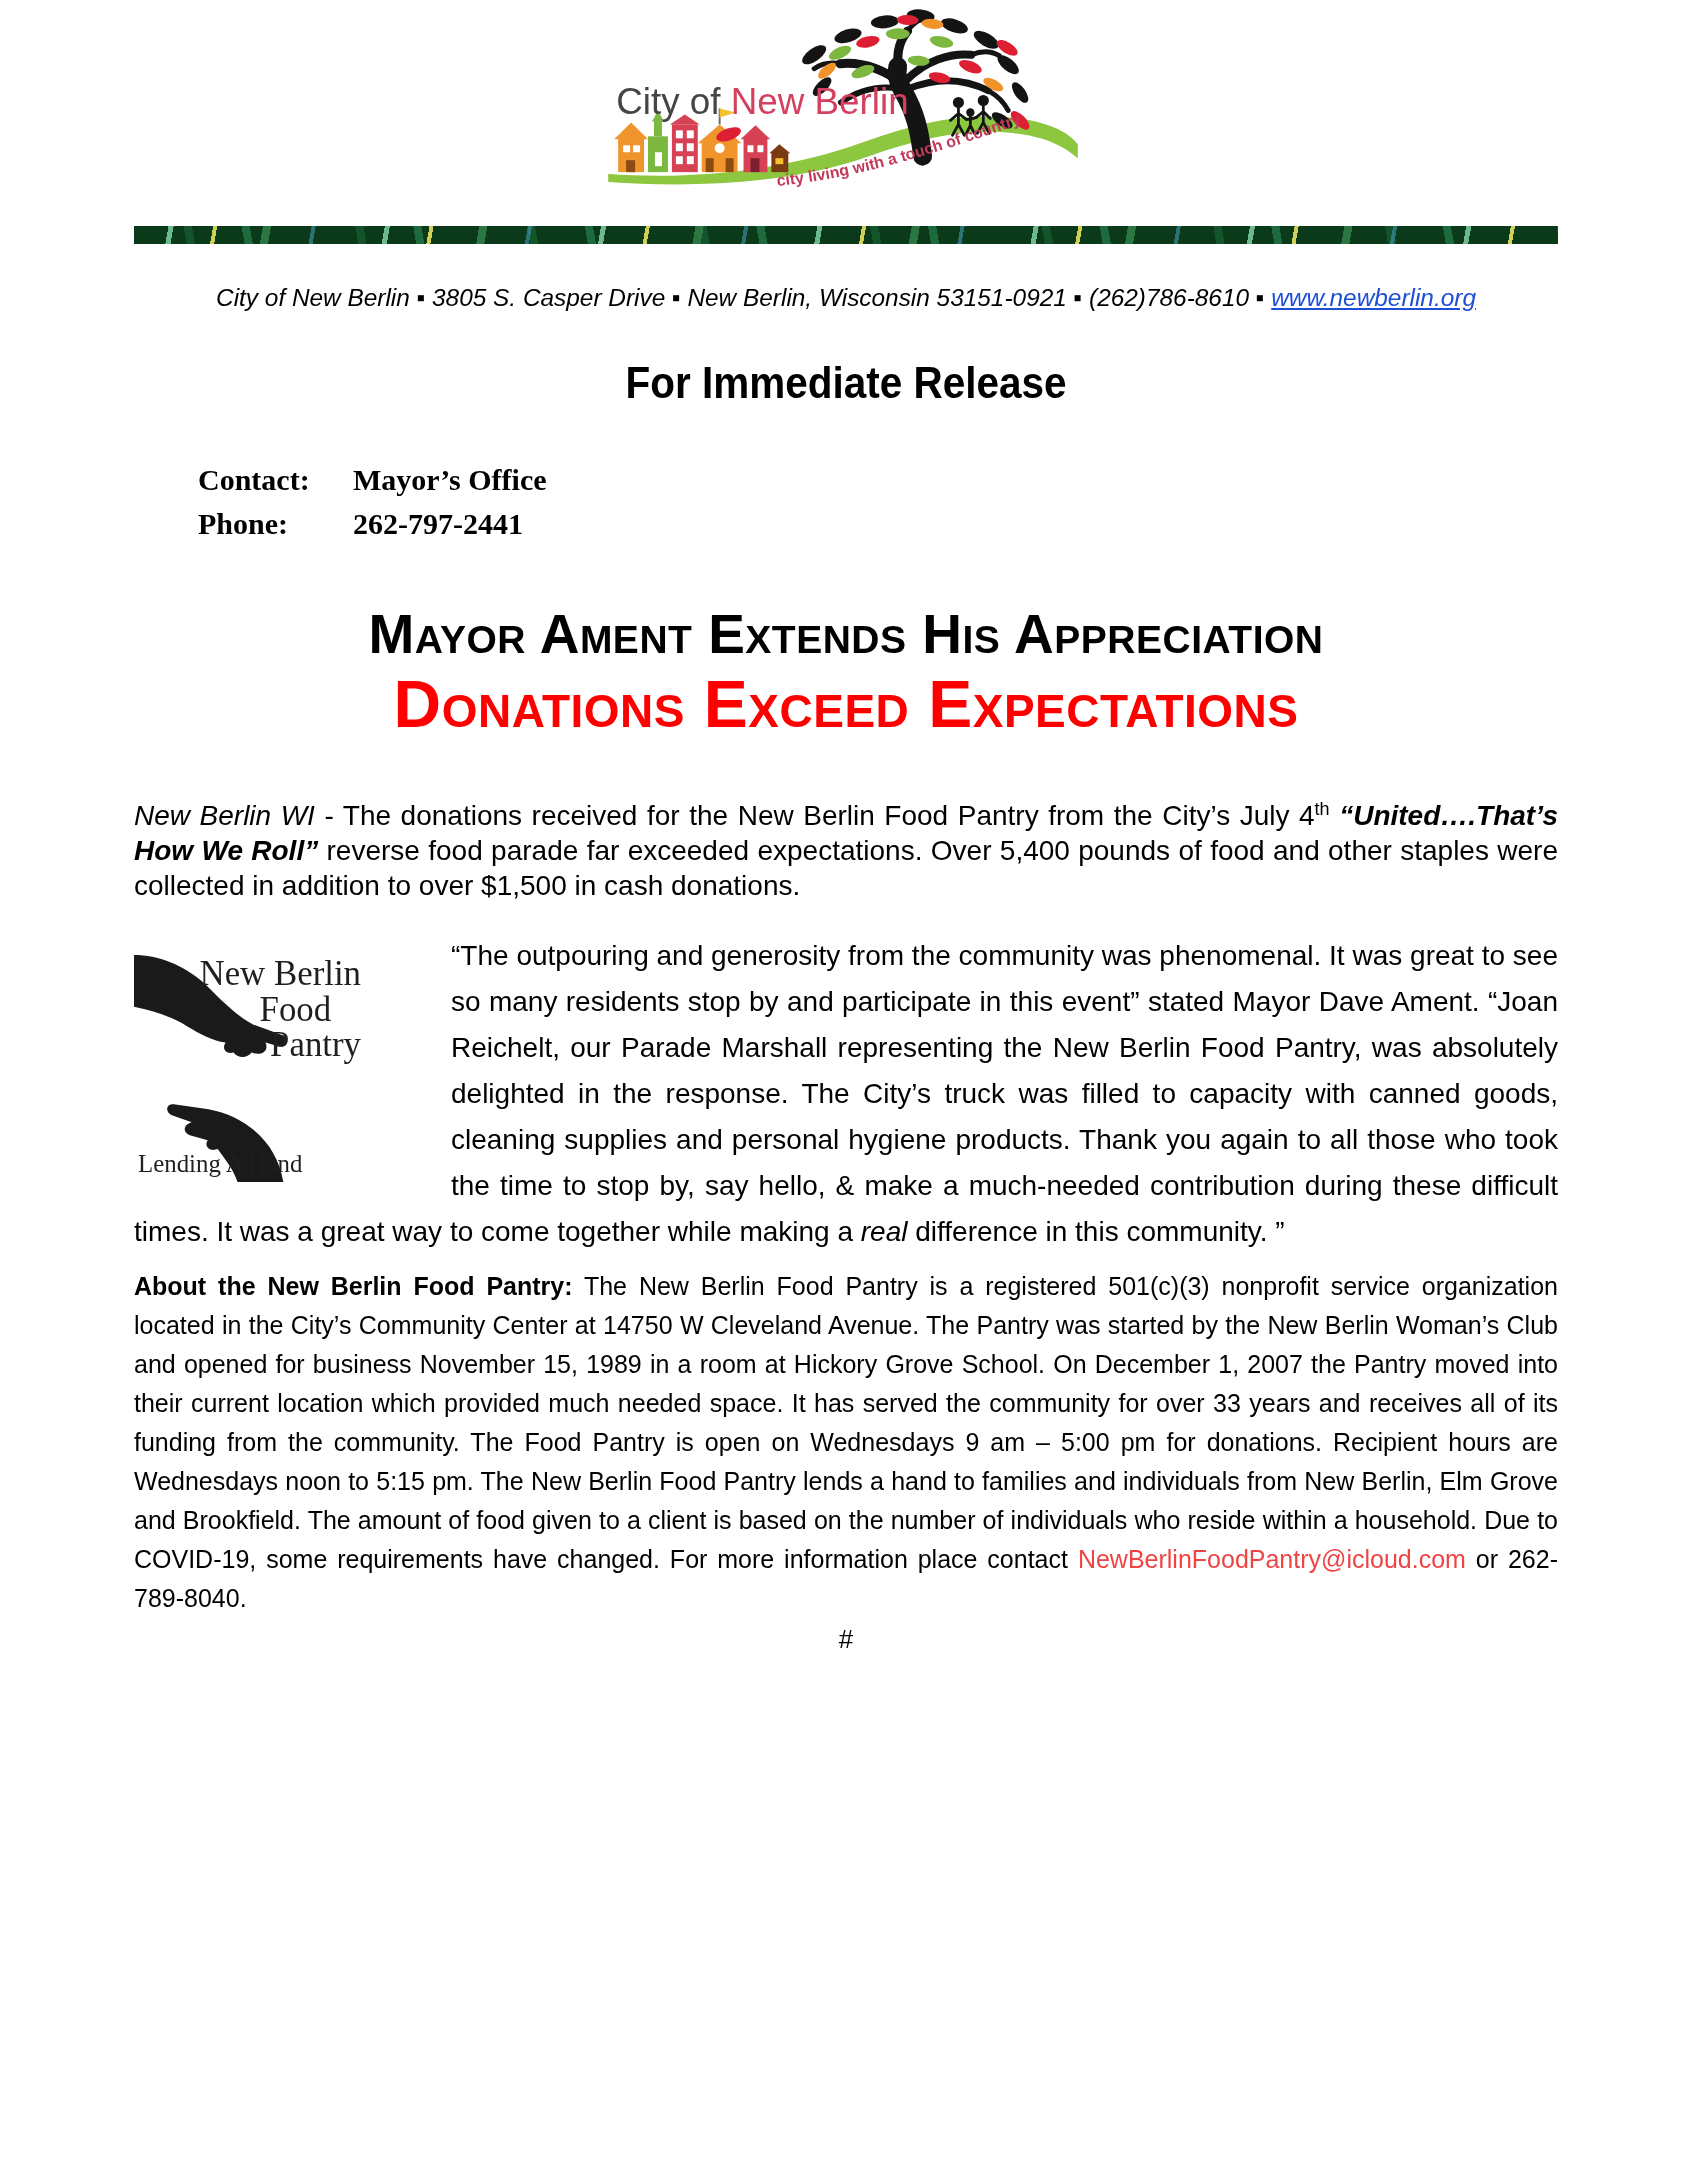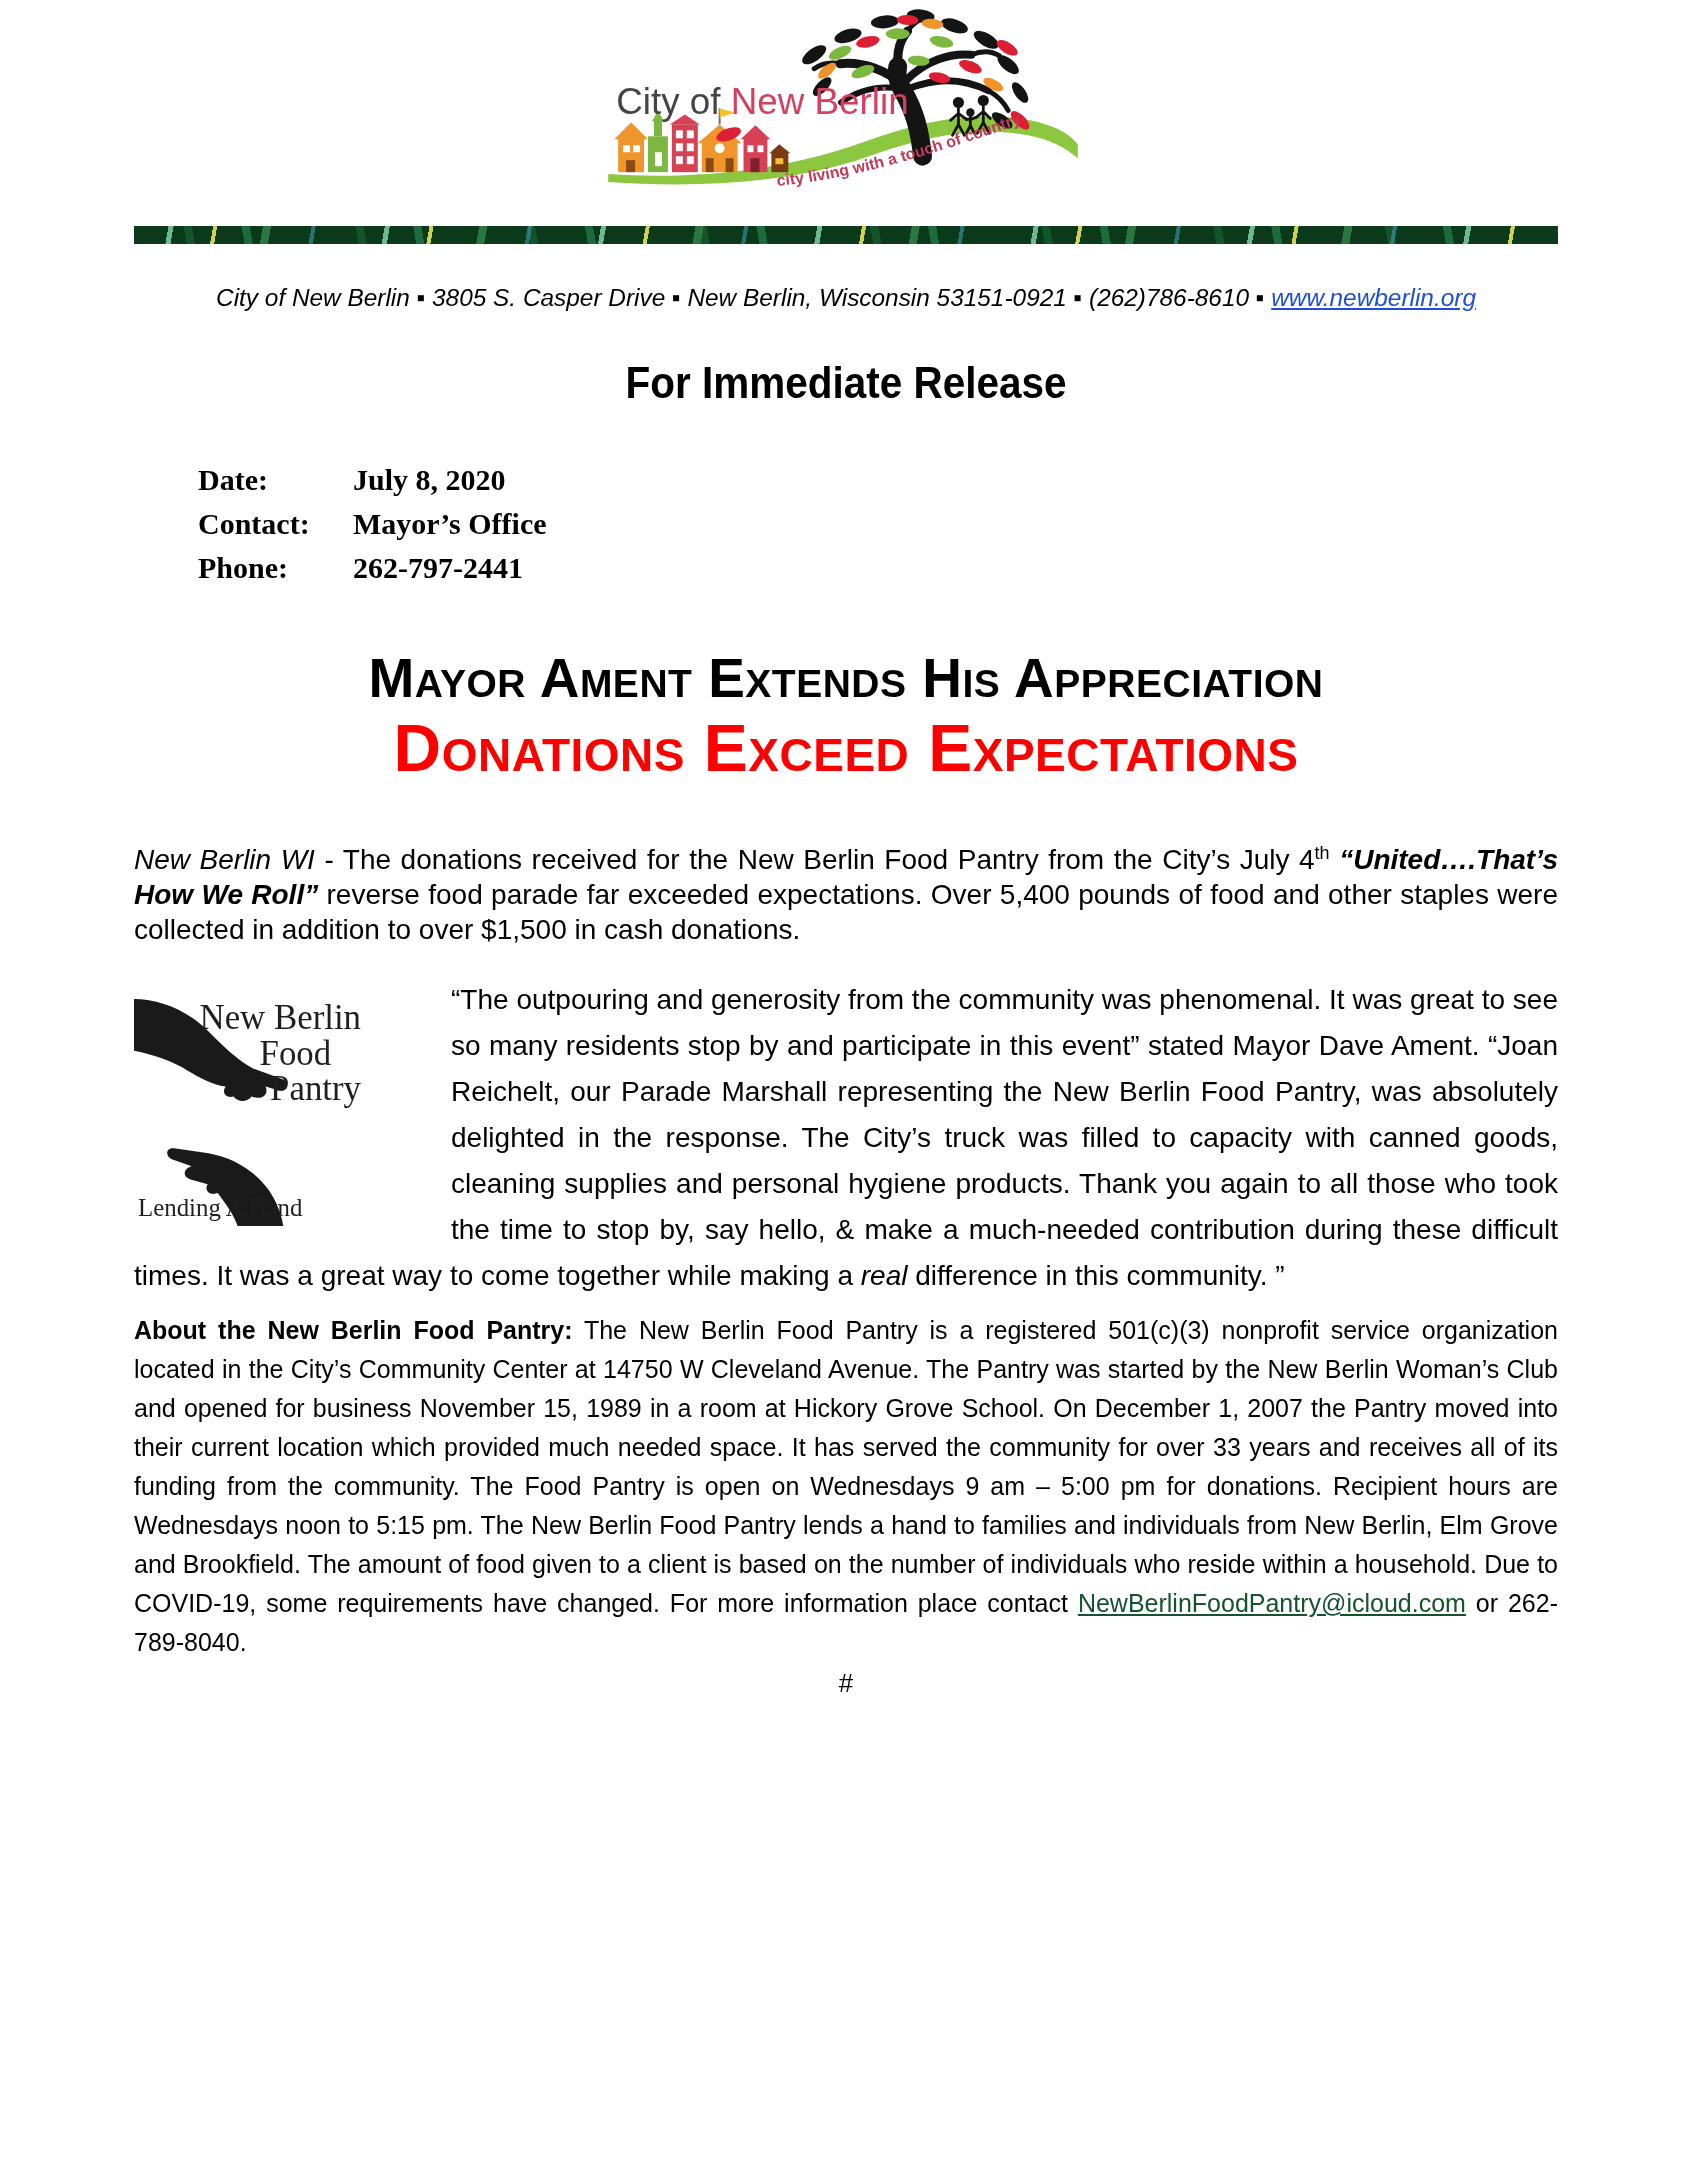--- a/index.html
+++ b/index.html
@@ -32,21 +32,21 @@
   .h1{margin-top:56px;text-align:center;font-weight:bold;font-size:55px;font-variant:small-caps;letter-spacing:0.5px;}
   .h2{text-align:center;font-weight:bold;font-size:66px;font-variant:small-caps;letter-spacing:0.5px;}
 
   .p1{margin-top:50px;font-size:28px;line-height:35px;text-align:justify;}
   .p1 sup{font-size:18px;}
 
   .quote{margin-top:30px;font-size:28px;line-height:46px;text-align:justify;}
   .pantry-box{float:left;width:231px;height:245px;margin:4px 86px 26px 0;}
 
   .about{margin-top:12px;font-size:25px;line-height:39px;text-align:justify;}
-  .about a{color:#14532d;text-decoration:underline;cursor:pointer;}
+  .about a{color:#ef4444;cursor:pointer;}
   .b{font-weight:bold;}
   .i{font-style:italic;}
   .bi{font-weight:bold;font-style:italic;}
 
   .hash{margin-top:6px;text-align:center;font-size:26px;}
   .cc{margin-top:26px;font-size:26px;}
 </style>
 </head>
 <body>
 
@@ -166,24 +166,20 @@
 
 
   <div class="bar"></div>
 
   <div class="address"><span>City of New Berlin ▪ 3805 S. Casper Drive ▪ New Berlin, Wisconsin 53151-0921 ▪ (262)786-8610 ▪ </span><a>www.newberlin.org</a></div>
 
   <div class="fir">For Immediate Release</div>
 
   <div class="contact">
     <div class="crow">
-      <span class="clabel">Date:</span>
-      <span>July 8, 2020</span>
-    </div>
-    <div class="crow">
       <span class="clabel">Contact:</span>
       <span>Mayor’s Office</span>
     </div>
     <div class="crow">
       <span class="clabel">Phone:</span>
       <span>262-797-2441</span>
     </div>
   </div>
 
   <div class="h1">Mayor Ament Extends His Appreciation</div>

